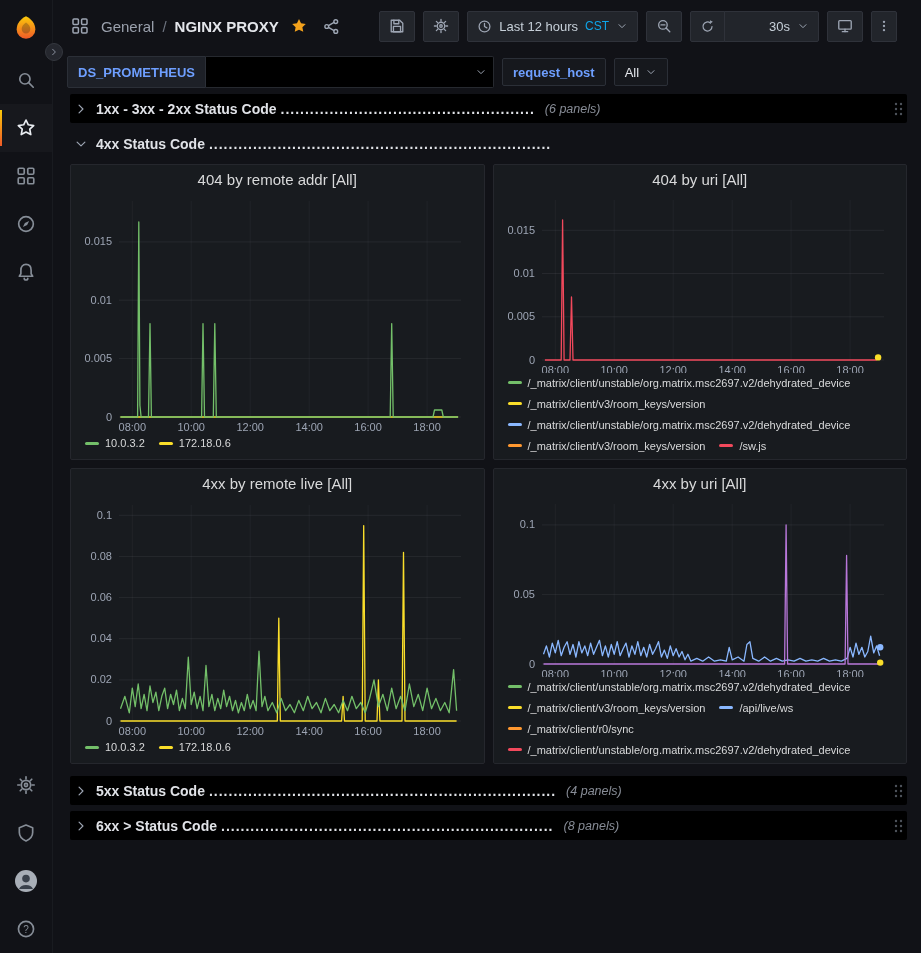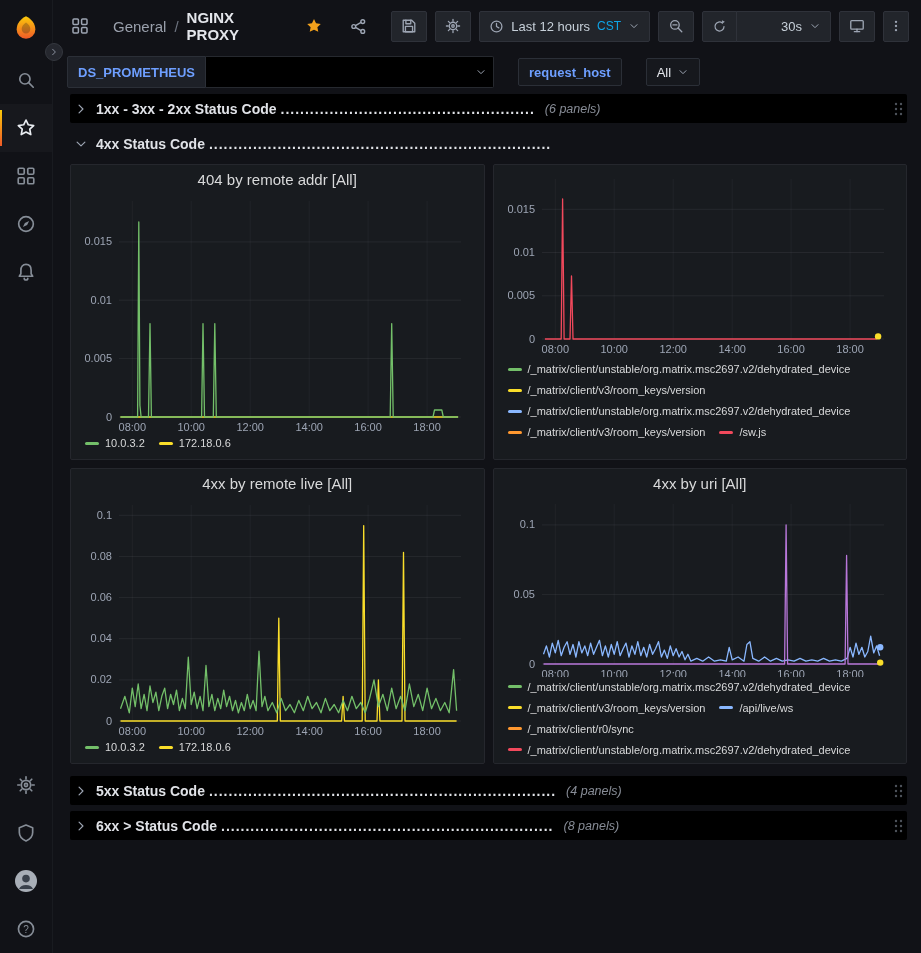--- a/index.html
+++ b/index.html
@@ -35,22 +35,22 @@
   .side-spacer { flex:1; }
 
   .expand-toggle {
     position:absolute; left:45px; top:43px; width:18px; height:18px; border-radius:50%;
     background:#25272e; border:1px solid #34373e; z-index:5;
     display:flex; align-items:center; justify-content:center; cursor:pointer;
   }
 
   
   .header {
-    position:absolute; left:53px; top:0; right:0; height:52px;
-    display:flex; align-items:center; padding:0 12px 0 14px; gap:20px;
+    position:absolute; left:53px; top:0; right:12px; height:52px;
+    display:flex; align-items:center; padding:0 12px 0 14px; gap:8px;
   }
   .crumbs { display:flex; align-items:center; gap:8px; font-size:15px; }
   .crumb-section { color:#9aa0ac; cursor:pointer; }
   .crumb-sep { color:#6f7580; }
   .crumb-title { color:#e4e6eb; font-weight:600; cursor:pointer; }
   .hdr-icon-btn { background:none; border:none; padding:4px; cursor:pointer; display:flex; align-items:center; }
   .header-right { margin-left:auto; display:flex; align-items:center; gap:8px; }
   .btn {
     display:inline-flex; align-items:center; gap:7px; height:31px; padding:0 9px;
     background:#22252b; border:1px solid #2f323a; border-radius:2px;
@@ -58,21 +58,21 @@
     font-family:"Liberation Sans", sans-serif;
   }
   .btn .tz { color:#0ea5e9; font-size:12px; }
   .btn-group { display:inline-flex; }
   .btn-group .btn:first-child { border-radius:2px 0 0 2px; }
   .btn-group .btn:last-child { border-radius:0 2px 2px 0; margin-left:-1px;padding-left:44px; }
 
   
   .submenu {
     position:absolute; left:53px; top:52px; right:0; height:40px;
-    display:flex; align-items:center; gap:24px; padding:0 14px;
+    display:flex; align-items:center; gap:8px; padding:0 14px;
   }
   .var-label {
     height:32px; display:inline-flex; align-items:center; padding:0 10px;
     background:#1d2027; border:1px solid #2b2f37; border-radius:2px 0 0 2px;
     color:#6e9fff; font-weight:600; font-size:13px; cursor:pointer;
   }
   .var-value-redacted {
     height:32px; width:288px; background:#000;
     border:1px solid #26292f; border-left:none; border-radius:0 2px 2px 0;
     display:flex; align-items:center; justify-content:flex-end; padding-right:6px; cursor:pointer;
@@ -370,20 +370,21 @@
           <polyline points="41.5,226.0 379.1,226.0" fill="none" stroke="#fade2a" stroke-width="1.3" stroke-linejoin="round"></polyline>
           <polyline points="41.5,226.0 58.6,226.0 59.8,31.0 60.9,214.3 62.1,226.0 69.5,226.0 71.0,132.6 72.4,226.0 122.6,226.0 124.0,132.6 125.5,226.0 134.3,226.0 135.8,132.6 137.3,226.0 311.2,226.0 312.7,132.6 314.2,226.0 354.0,226.0 355.5,219.0 362.8,219.0 364.3,226.0 379.1,226.0" fill="none" stroke="#73bf69" stroke-width="1.3" stroke-linejoin="round"></polyline>
         </svg>
       <div class="legend legend-bottom">
           <span class="legend-item"><i class="sw" style="background: rgb(115, 191, 105);"></i>10.0.3.2</span>
           <span class="legend-item"><i class="sw" style="background: rgb(250, 222, 42);"></i>172.18.0.6</span>
         </div>
     </section>
 
     <section class="panel">
+      <h2 class="panel-title">404 by uri [All]</h2>
       <svg class="chart" width="396" height="190">
           <line x1="40" y1="170.0" x2="382" y2="170.0" stroke="rgba(204,204,220,0.08)"></line>
           <text x="33" y="173.5" text-anchor="end">0</text>
           <line x1="40" y1="126.8" x2="382" y2="126.8" stroke="rgba(204,204,220,0.08)"></line>
           <text x="33" y="130.3" text-anchor="end">0.005</text>
           <line x1="40" y1="83.5" x2="382" y2="83.5" stroke="rgba(204,204,220,0.08)"></line>
           <text x="33" y="87" text-anchor="end">0.01</text>
           <line x1="40" y1="40.3" x2="382" y2="40.3" stroke="rgba(204,204,220,0.08)"></line>
           <text x="33" y="43.8" text-anchor="end">0.015</text>
           <line x1="53.3" y1="170" x2="53.3" y2="10" stroke="rgba(204,204,220,0.05)"></line>

